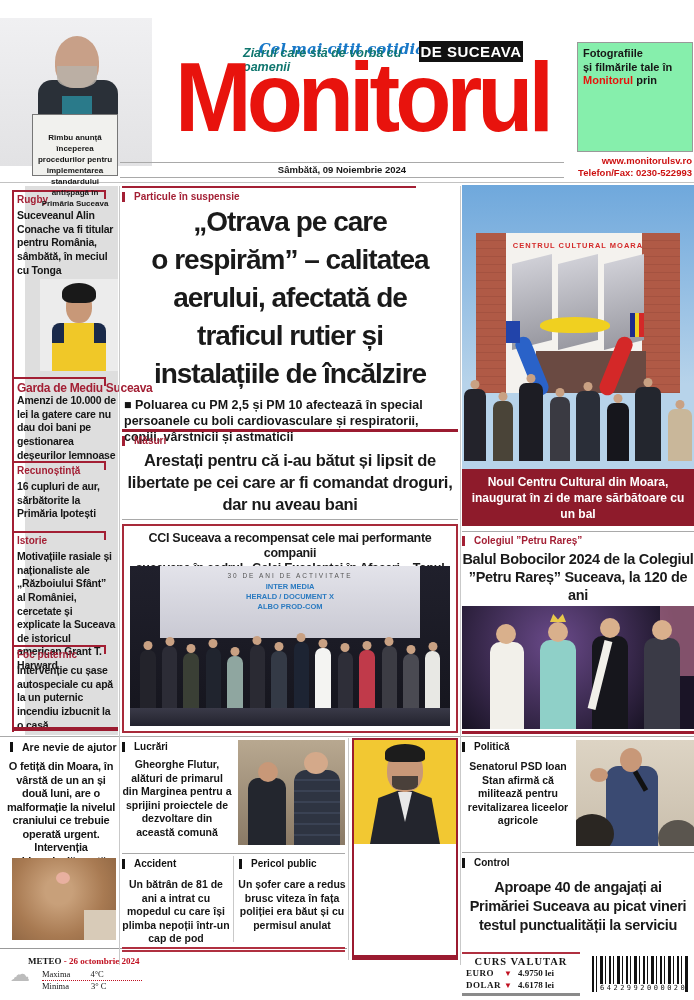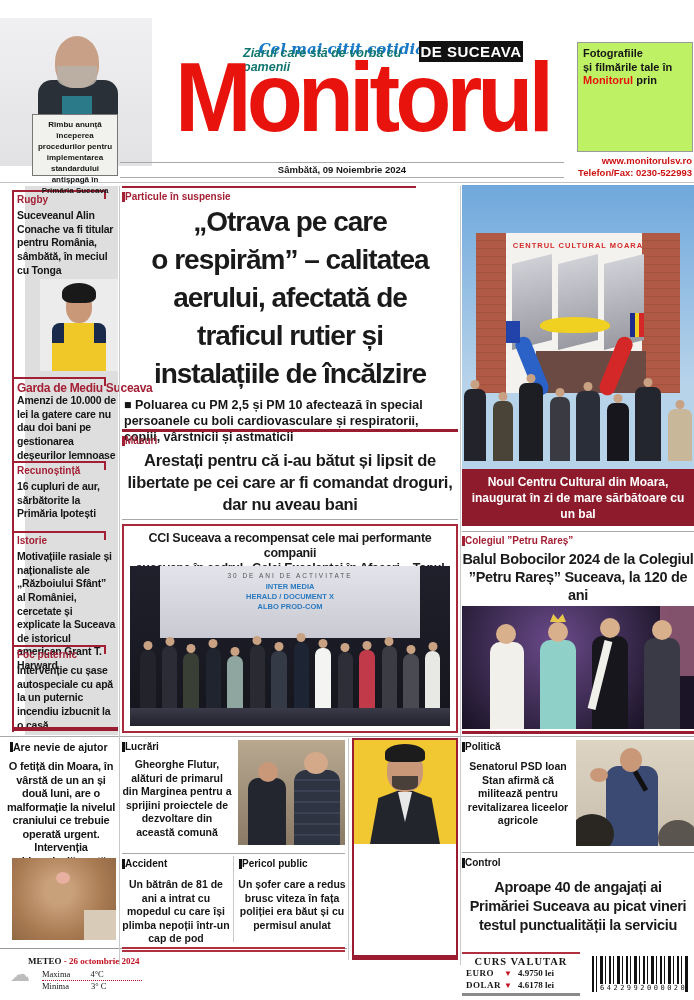--- a/index.html
+++ b/index.html
@@ -3,39 +3,39 @@
 <meta charset="utf-8">
 <style>
   html,body{margin:0;padding:0;background:#e9e9e9;}
   .page{position:relative;width:694px;height:1000px;background:#fff;margin:0 auto;
         font-family:"Liberation Sans",sans-serif;color:#161616;overflow:hidden;}
   .abs{position:absolute;}
   .ctr{text-align:center;}
   .pre{white-space:pre-line;}
   .b{font-weight:bold;}
   
-  .kicker{position:absolute;font-weight:bold;font-size:10px;padding-left:3px;line-height:12px;white-space:nowrap;}
+  .kicker{position:absolute;font-weight:bold;font-size:10px;padding-left:12px;line-height:12px;white-space:nowrap;}
   .kicker::before{content:"";position:absolute;left:0;top:1px;width:3px;height:10px;background:currentColor;}
   .kr{color:#a31f34;}
   .kb{color:#121212;}
   .rail-rule{position:absolute;border-top:2px solid #a31f34;}
   .rail-rule::after{content:"";position:absolute;right:0;top:-1px;width:2px;height:8px;background:#a31f34;}
   .hline{position:absolute;background:#a9a9a9;height:1px;}
   .redbar{position:absolute;background:#9b1b30;}
   .vsep{position:absolute;background:#c9c9c9;width:1px;}
   .railtxt{position:absolute;font-weight:bold;font-size:10.5px;line-height:1.3;letter-spacing:-0.2px;}
   .headline{position:absolute;font-weight:bold;color:#1a1a1a;text-align:center;letter-spacing:-0.3px;}
   
   .script-tag{font-family:"DejaVu Serif",serif;font-style:italic;font-weight:bold;color:#1878c8;font-size:15px;margin-top:18px;}
   .serif-tag{font-family:Liberation Sans, sans-serif;font-style:italic;font-weight:bold;font-size:12.5px;color:#0f766e;}
   .edition{background:#111;color:#fff;font-weight:bold;font-size:15px;letter-spacing:.5px;
            display:flex;align-items:center;justify-content:center;}
   .logo{color:#e8130d;font-weight:bold;font-size:92px;letter-spacing:-5px;line-height:108px;
         text-align:center;transform:scaleY(1.06);transform-origin:top;}
-  .promo{border:1px solid #999;background:#bef264;font-size:11px;font-weight:bold;line-height:13.5px;}
+  .promo{border:1px solid #999;background:#86efac;font-size:11px;font-weight:bold;line-height:13.5px;}
   .promo .top{padding:4px 5px 2px 5px;}
   .promo .green{position:absolute;left:0;right:0;bottom:0;height:62px;background:#69a84f;color:#fff;}
   .wa-circle{position:absolute;right:4px;top:4px;width:32px;height:32px;border-radius:50%;background:#fff;
              color:#4f9b38;display:flex;align-items:center;justify-content:center;font-size:21px;}
   .red-small{color:#cc1111;font-weight:bold;font-size:9.5px;}
   
   .ph{position:absolute;overflow:hidden;}
   .fg{display:inline-block;position:relative;border-radius:7px 7px 0 0;margin:0 1px;vertical-align:bottom;}
   .fg::before{content:"";position:absolute;top:-9px;left:50%;transform:translateX(-50%);
               width:9px;height:9px;border-radius:50%;background:#c9a183;}
@@ -59,21 +59,21 @@
   <div class="abs serif-tag" style="left:243px;top:46px;width:180px;">Ziarul care stă de vorbă cu oamenii</div>
   <div class="abs edition" style="left:419px;top:41px;width:104px;height:21px;z-index:3;">DE SUCEAVA</div>
   <div class="abs logo" style="left:146px;top:40px;width:432px;height:115px;z-index:2;">Monitorul</div>
 
   <div class="ph" style="left:0;top:18px;width:152px;height:148px;background:linear-gradient(#f0f0f2,#e2e2e4);">
     <div class="abs" style="left:38px;top:62px;width:80px;height:90px;background:#2a3038;border-radius:14px 14px 0 0;"></div>
     <div class="abs" style="left:62px;top:78px;width:30px;height:50px;background:#2a7a8a;"></div>
     <div class="abs" style="left:55px;top:18px;width:44px;height:52px;background:#c8a088;border-radius:50% 50% 42% 42%;"></div>
     <div class="abs" style="left:57px;top:48px;width:40px;height:22px;background:#b9b2a9;border-radius:0 0 45% 45%;opacity:.85;"></div>
   </div>
-  <div class="abs ctr b" style="left:32px;top:114px;width:86px;height:62px;background:#f1f1ee;border:1px solid #777;font-size:8px;line-height:11px;padding:4px 2px;z-index:4;box-sizing:border-box;">Rîmbu anunță începerea procedurilor pentru implementarea standardului antișpagă în Primăria Suceava</div>
+  <div class="abs ctr b" style="left:32px;top:114px;width:86px;height:62px;background:#f1f1ee;border:1px solid #777;font-size:8px;line-height:11px;padding:17px 2px;z-index:4;box-sizing:border-box;">Rîmbu anunță începerea procedurilor pentru implementarea standardului antișpagă în Primăria Suceava</div>
 
   <div class="abs promo" style="left:577px;top:42px;width:116px;height:110px;box-sizing:border-box;">
     <div class="top">
       <div>Fotografiile</div>
       <div>și filmările tale în</div>
       <div><span style="color:#e8130d;">Monitorul</span><span> prin</span></div>
     </div>
   </div>
   <div class="abs red-small" style="left:540px;top:155px;width:152px;text-align:right;">www.monitorulsv.ro</div>
 

